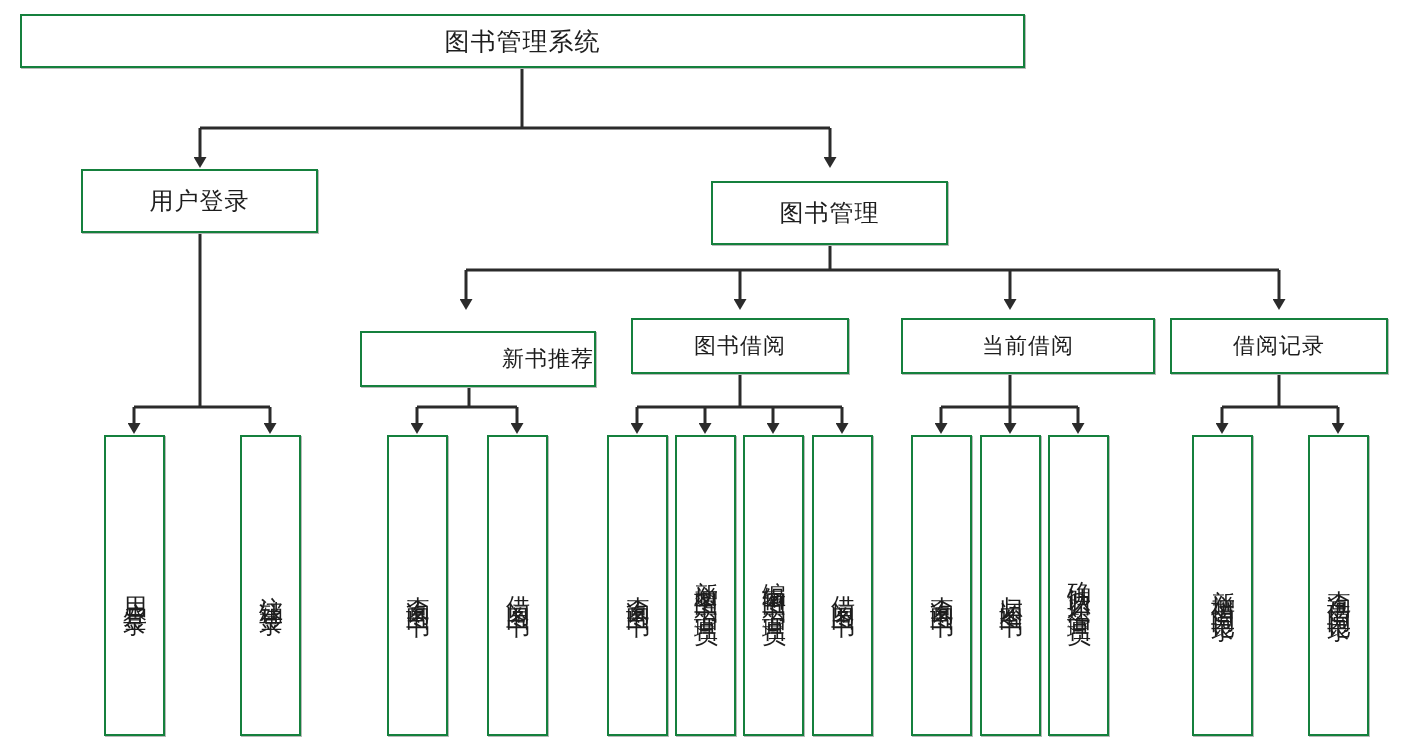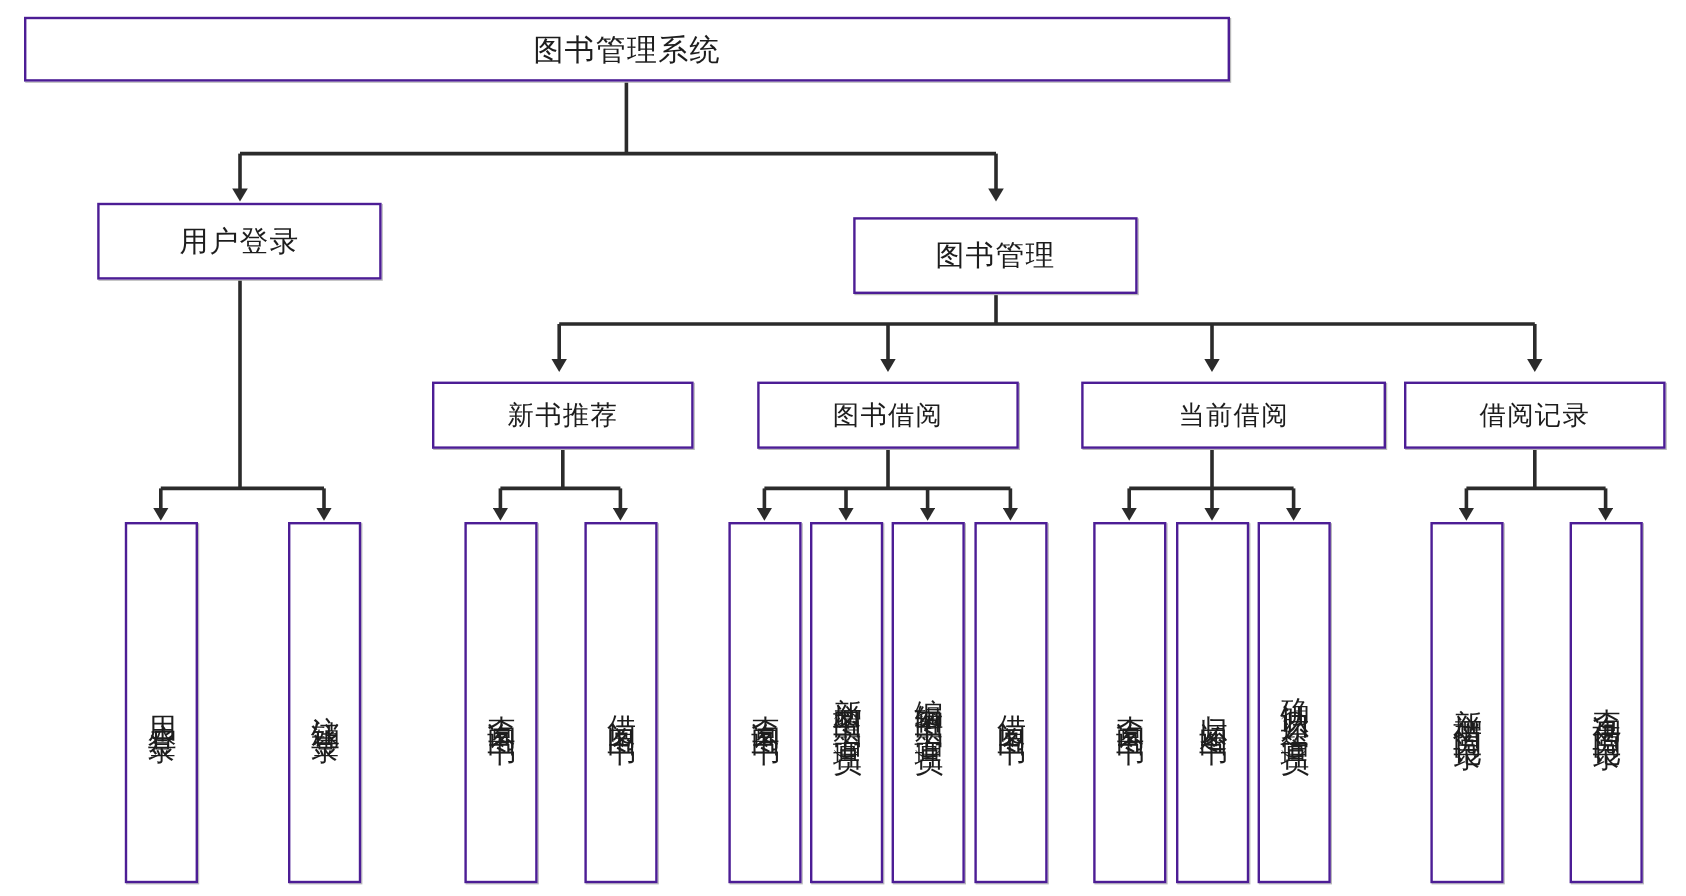--- a/index.html
+++ b/index.html
@@ -21,21 +21,21 @@
     left: 0;
     top: 0;
     width: 1405px;
     height: 747px;
     pointer-events: none;
   }
   .node {
     position: absolute;
     box-sizing: border-box;
     background: #ffffff;
-    border: 2px solid #4c1d95;
+    border: 2px solid #15803d;
     box-shadow: 1px 1px 0 0 #b9b9b9;
     display: flex;
     align-items: center;
     justify-content: center;
     color: #1d1d1d;
     z-index: 2;
   }
   .node.root {
     font-size: 25px;
     letter-spacing: 1px;
@@ -141,21 +141,21 @@
     <span>图书管理系统</span>
   </div>
 
   <div class="node level2" style="left:81px; top:169px; width:237px; height:64px;">
     <span>用户登录</span>
   </div>
   <div class="node level2" style="left:711px; top:169px; width:237px; height:64px;margin-top:12px;">
     <span>图书管理</span>
   </div>
 
-  <div class="node level3" style="left:360px; top:318px; width:218px; height:56px;">
+  <div class="node level3" style="left:360px; top:331px; width:236px; height:56px;justify-content:flex-end;">
     <span>新书推荐</span>
   </div>
   <div class="node level3" style="left:631px; top:318px; width:218px; height:56px;">
     <span>图书借阅</span>
   </div>
   <div class="node level3" style="left:901px; top:318px; width:254px; height:56px;">
     <span>当前借阅</span>
   </div>
   <div class="node level3" style="left:1170px; top:318px; width:218px; height:56px;">
     <span>借阅记录</span>

